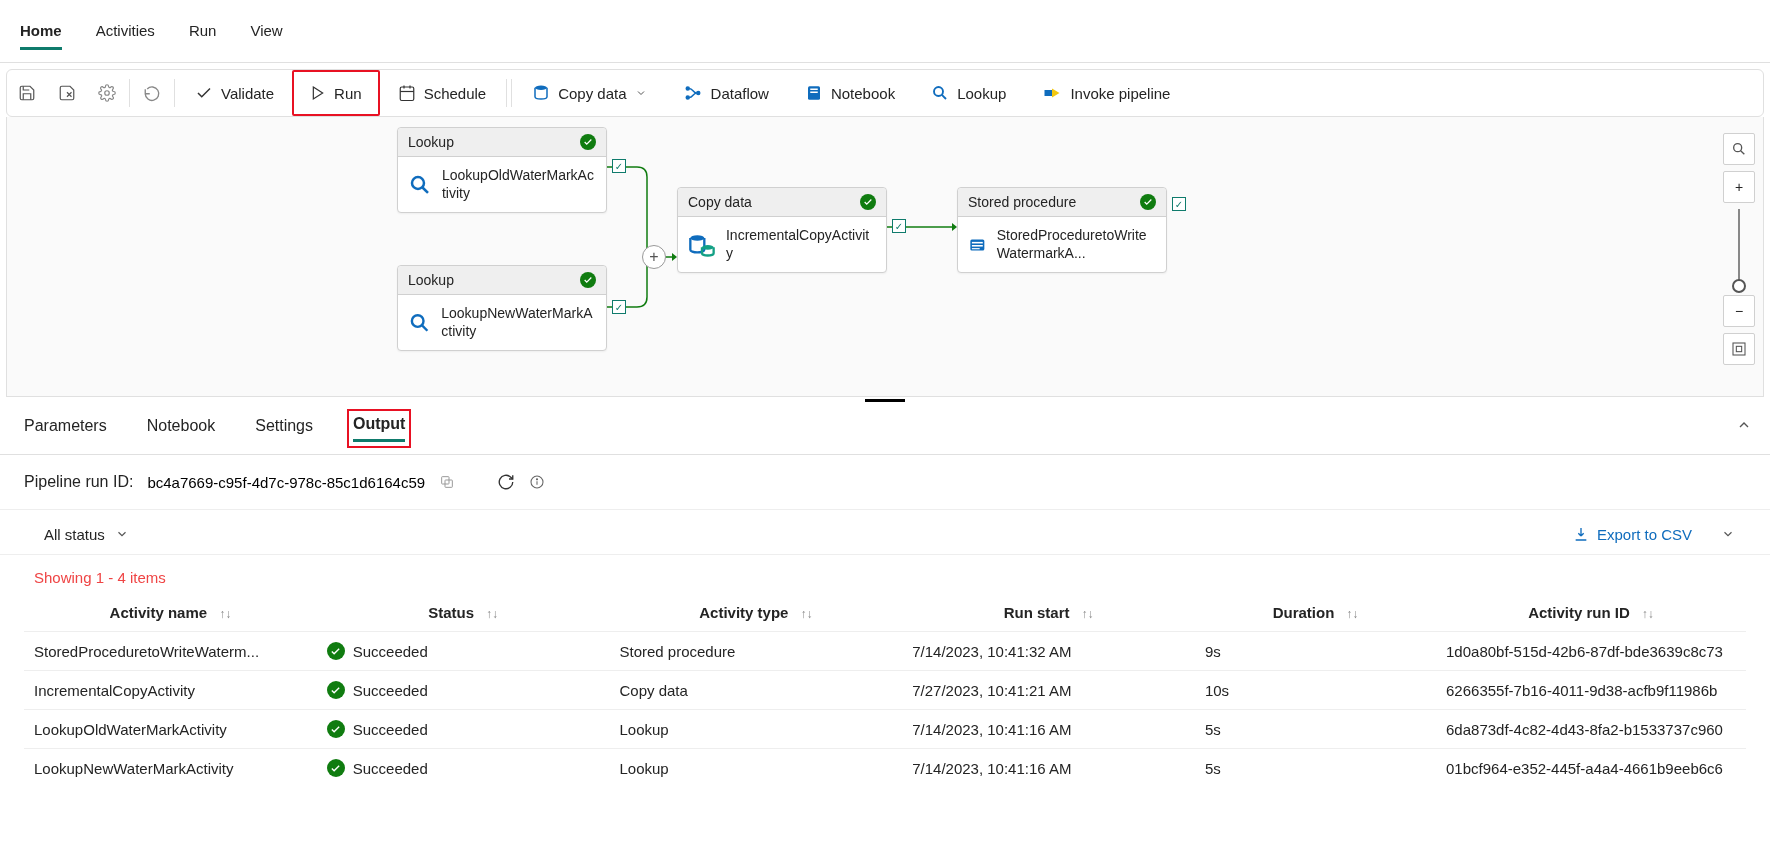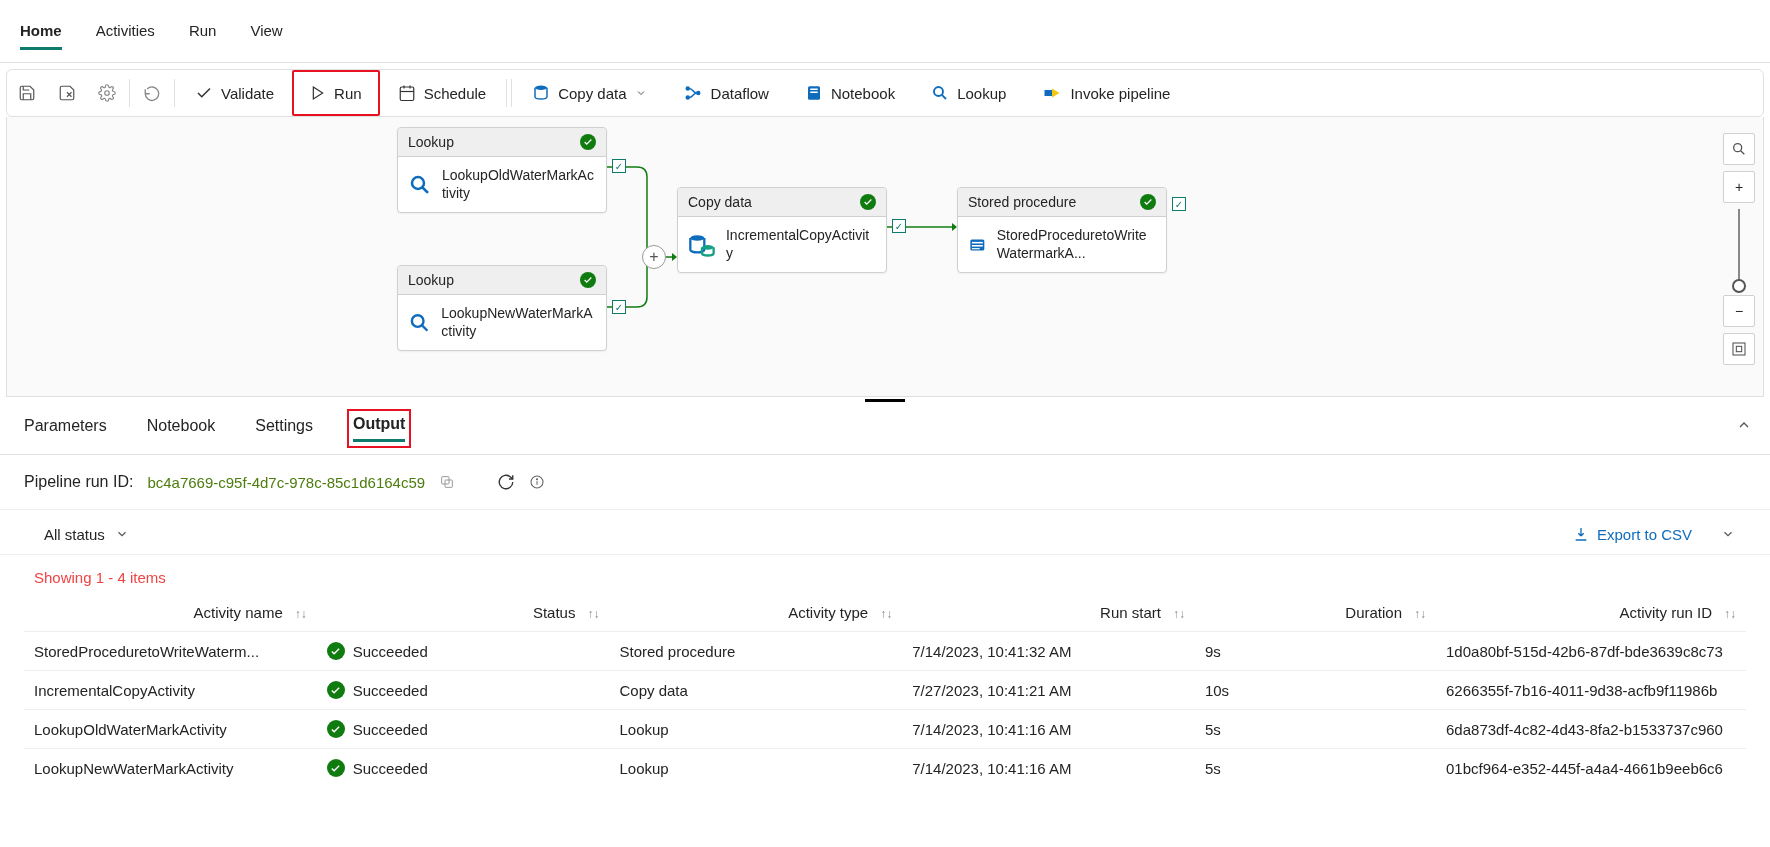--- a/index.html
+++ b/index.html
@@ -36,32 +36,32 @@
   .grab div{width:40px;height:3px;background:#000}
   
   .panel-tabs{display:flex;align-items:center;gap:40px;padding:12px 24px;border-bottom:1px solid #e0e0e0;position:relative}
   .panel-tab{font-size:16px;cursor:pointer;padding-bottom:6px}
   .panel-tab.active{font-weight:600;border-bottom:3px solid #0f7b6c}
   .hl-red-tab{outline:2px solid #e81123;outline-offset:4px}
   .collapse-caret{position:absolute;right:18px;top:14px;cursor:pointer}
   
   .runid-row{display:flex;align-items:center;gap:14px;padding:18px 24px;border-bottom:1px solid #eee}
   .runid-row .lbl{font-weight:400;font-size:16px}
-  .runid-row .val{font-size:15px;color:#4d7c0f}
+  .runid-row .val{font-size:15px;color:#000000}
   .mini-btn{cursor:pointer;color:#555}
   
   .filter-row{display:flex;align-items:center;justify-content:space-between;padding:12px 30px 8px 44px;border-bottom:1px solid #eee}
   .filter-btn{display:flex;align-items:center;gap:10px;cursor:pointer;font-size:15px}
   .export{display:flex;align-items:center;gap:10px}
   .export-btn{display:flex;align-items:center;gap:8px;color:#0f6cbd;cursor:pointer;font-size:15px}
   .caret-box{width:24px;height:24px;display:flex;align-items:center;justify-content:center;cursor:pointer;margin-left:14px}
   
   .showing{padding:14px 34px 8px;font-size:15px;color:#ef4444}
   table{width:calc(100% - 48px);margin:0 24px;border-collapse:collapse}
-  th{text-align:right;font-weight:400;font-size:15px;padding:10px 10px}
+  th{text-align:center;font-weight:700;font-size:15px;padding:10px 10px}
   th .sort{margin-left:12px;color:#888;font-size:12px}
   td{padding:10px 10px;font-size:15px;border-top:1px solid #eee}
   .succ{display:flex;align-items:center;gap:8px}
   .succ-dot{width:18px;height:18px;border-radius:50%;background:#107c10;display:flex;align-items:center;justify-content:center}
 </style>
 </head>
 <body>
 
 <div class="ribbon-tabs">
   <div class="ribbon-tab active">Home</div>

